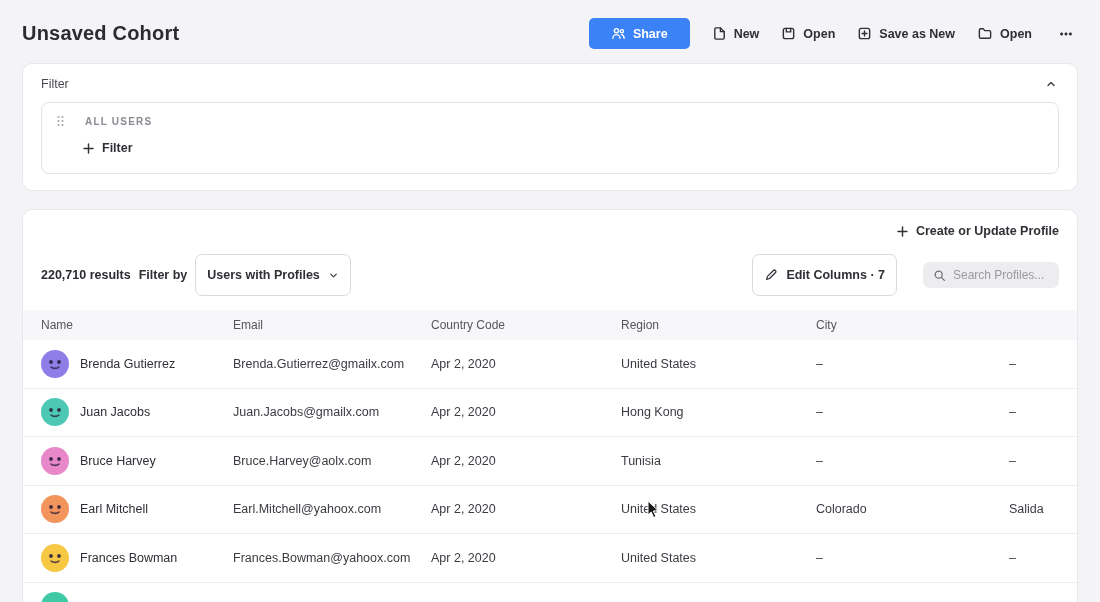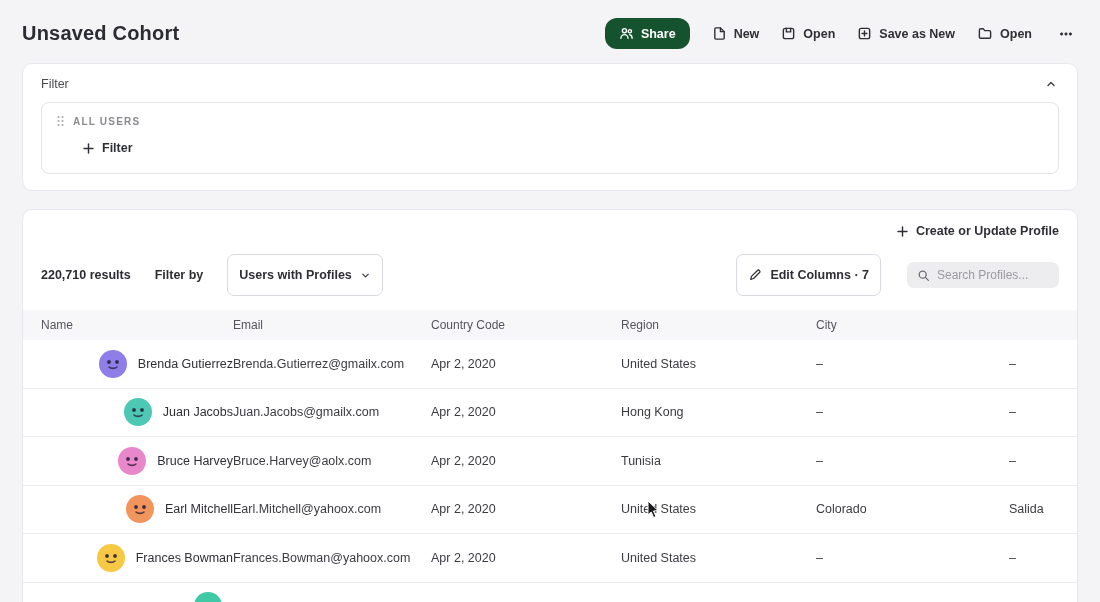--- a/index.html
+++ b/index.html
@@ -19,40 +19,40 @@
   }
   .page-title { font-size:20px; font-weight:700; color:#2b2b33; letter-spacing:.2px; }
   .header-actions { display:flex; align-items:center; gap:22px; }
   .hbtn {
     display:flex; align-items:center; gap:7px;
     background:none; border:none; cursor:pointer;
     font-family:inherit; font-size:12.5px; font-weight:700; color:#2f2f36;
   }
   .hbtn svg { stroke:#2f2f36; }
   .hbtn.primary {
-    background:#14532d; color:#fff; border-radius:12px;
-    padding:8px 14px;
+    background:#3b82f6; color:#fff; border-radius:5px;
+    padding:8px 22px;
   }
   .hbtn.primary svg { stroke:#fff; }
   .hbtn.more { padding:4px; }
 
   
   .card {
     background:#fff; border:1px solid #e8e8ec; border-radius:10px;
     margin:0 22px;
   }
   .filter-card { padding:12px 18px 16px 18px; }
   .filter-card-head { display:flex; align-items:center; justify-content:space-between; }
   .filter-card-title { font-size:12.5px; color:#4a4a52; }
   .collapse-btn { background:none; border:none; cursor:pointer; padding:2px; }
   .filter-inner {
     margin-top:10px; border:1px solid #e3e3e8; border-radius:8px;
     padding:12px 14px 14px 14px; min-height:72px;
   }
-  .group-row { display:flex; align-items:center; gap:8px; }
+  .group-row { display:flex; align-items:center; gap:20px; }
   .all-users {
     font-size:10px; font-weight:700; letter-spacing:1.2px; color:#8a8a93;
   }
   .add-filter-btn {
     margin:14px 0 0 26px;
     display:flex; align-items:center; gap:7px;
     background:none; border:none; cursor:pointer;
     font-family:inherit; font-size:12.5px; font-weight:700; color:#2f2f36;
   }
 
@@ -61,51 +61,51 @@
   .create-row { display:flex; justify-content:flex-end; padding:0 18px; }
   .link-btn {
     display:flex; align-items:center; gap:7px;
     background:none; border:none; cursor:pointer;
     font-family:inherit; font-size:12.5px; font-weight:700; color:#2f2f36;
   }
   .toolbar {
     display:flex; align-items:center; justify-content:space-between;
     padding:16px 18px 14px 18px;
   }
-  .toolbar-left { display:flex; align-items:center; gap:24px; }
+  .toolbar-left { display:flex; align-items:center; gap:8px; }
   .results-count { font-size:12.5px; font-weight:700; color:#2b2b33; }
   .filter-by { font-size:12.5px; font-weight:700; color:#2f2f36; }
   .pill {
     display:flex; align-items:center; gap:8px;
     border:1px solid #d9d9df; border-radius:7px; background:#fff;
     padding:13px 11px; cursor:pointer;
     font-family:inherit; font-size:12.5px; font-weight:700; color:#2f2f36;
   }
   .toolbar-right { display:flex; align-items:center; gap:26px; }
   .search-box {
     display:flex; align-items:center; gap:7px;
-    background:#ededf0; border-radius:7px; padding:6px 10px; width:152px;
+    background:#ededf0; border-radius:7px; padding:6px 10px; width:136px;
   }
   .search-box input {
     border:none; background:transparent; outline:none; width:100%;
     font-family:inherit; font-size:12px; color:#3b3b42;
   }
   .search-box input::placeholder { color:#9a9aa2; }
 
   
   .thead, .trow {
     display:grid;
     grid-template-columns:192px 198px 190px 195px 193px 1fr;
     align-items:center;
     padding:0 18px;
   }
   .thead { background:#f7f7f9; height:30px; }
   .th { font-size:12px; color:#55555e; display:flex; align-items:center; gap:5px; }
   .trow { height:48.5px; border-bottom:1px solid #ececf0; font-size:12.5px; color:#3b3b42; cursor:pointer; }
-  .name-cell { display:flex; align-items:center; gap:11px; color:#2f2f36;justify-content:flex-end; }
+  .name-cell { display:flex; align-items:center; gap:11px; color:#2f2f36; }
   .avatar {
     width:28px; height:28px; border-radius:50%; flex:0 0 28px;
     display:flex; align-items:center; justify-content:center;
   }
 
   
   .cursor { position:absolute; left:646px; top:500px; pointer-events:none; }
 </style>
 </head>
 <body>

